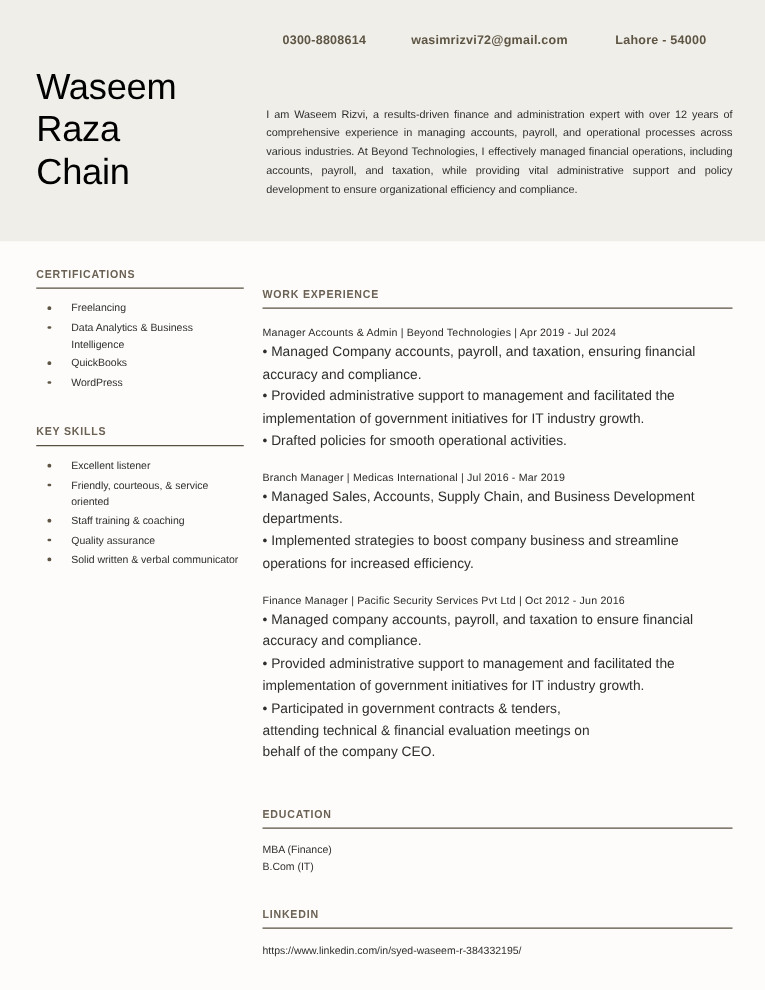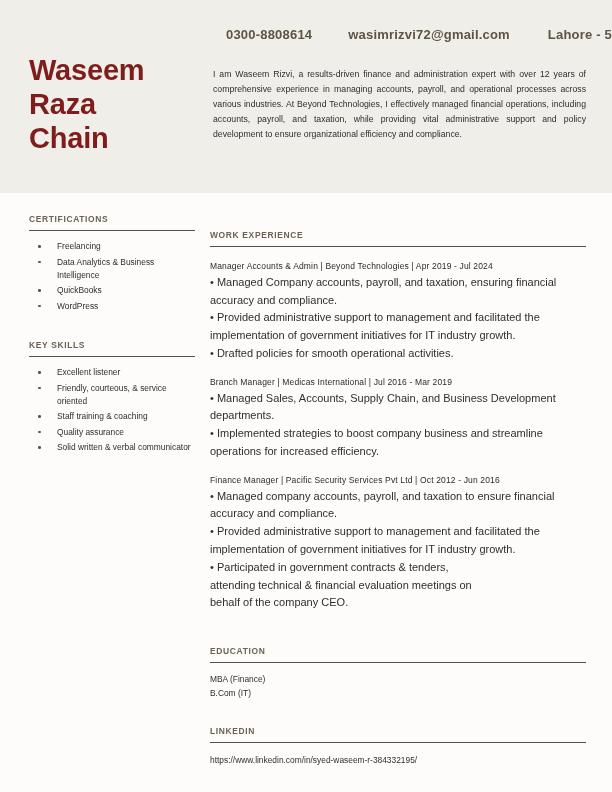--- a/index.html
+++ b/index.html
@@ -31,46 +31,46 @@
     height: 193px;
     background: #efeee9;
   }
   .contact-bar {
     position: absolute;
     left: 0;
     top: 27px;
     width: 540px;
     display: flex;
     justify-content: flex-start;
-    font-size: 13px;
+    font-size: 10px;
     font-weight: bold;
     letter-spacing: 0.2px;
     color: #5d5443;
   }
   .contact-item { white-space: nowrap; }
   .contact-phone { margin-left: 226px; }
   .contact-email { margin-left: 36px; }
   .contact-location { margin-left: 38px; }
 
   .name-block {
     position: absolute;
     left: 29px;
     top: 54px;
     font-size: 29px;
-    font-weight: bold;
+    font-weight: normal;
     line-height: 1.17;
-    color: #7f1d1d;
+    color: #000000;
     letter-spacing: -0.2px;
   }
   .name-line { display: block; }
 
   .summary {
     position: absolute;
     left: 213px;
-    top: 67px;
+    top: 84px;
     width: 373px;
     font-size: 8.7px;
     line-height: 1.72;
     text-align: justify;
     color: #2e2e2e;
   }
 
   
   .left-col {
     position: absolute;

